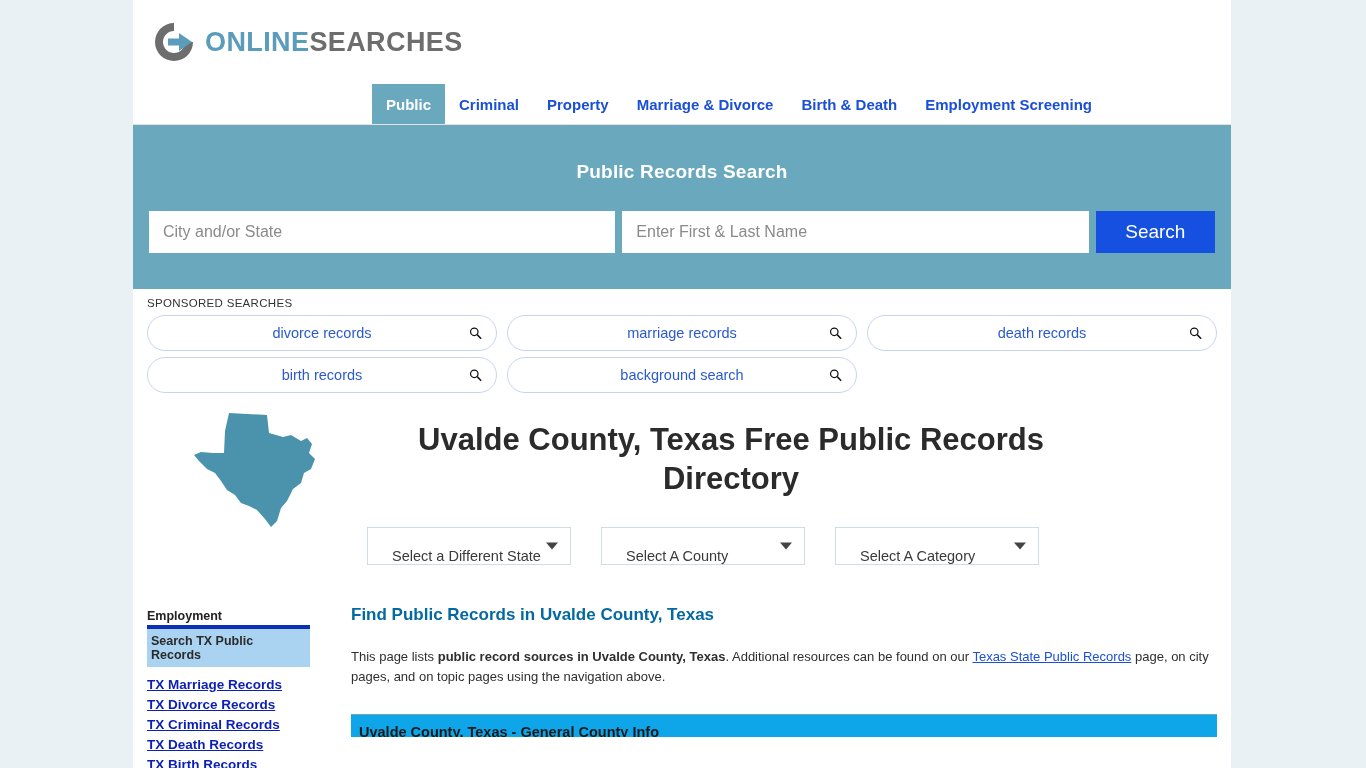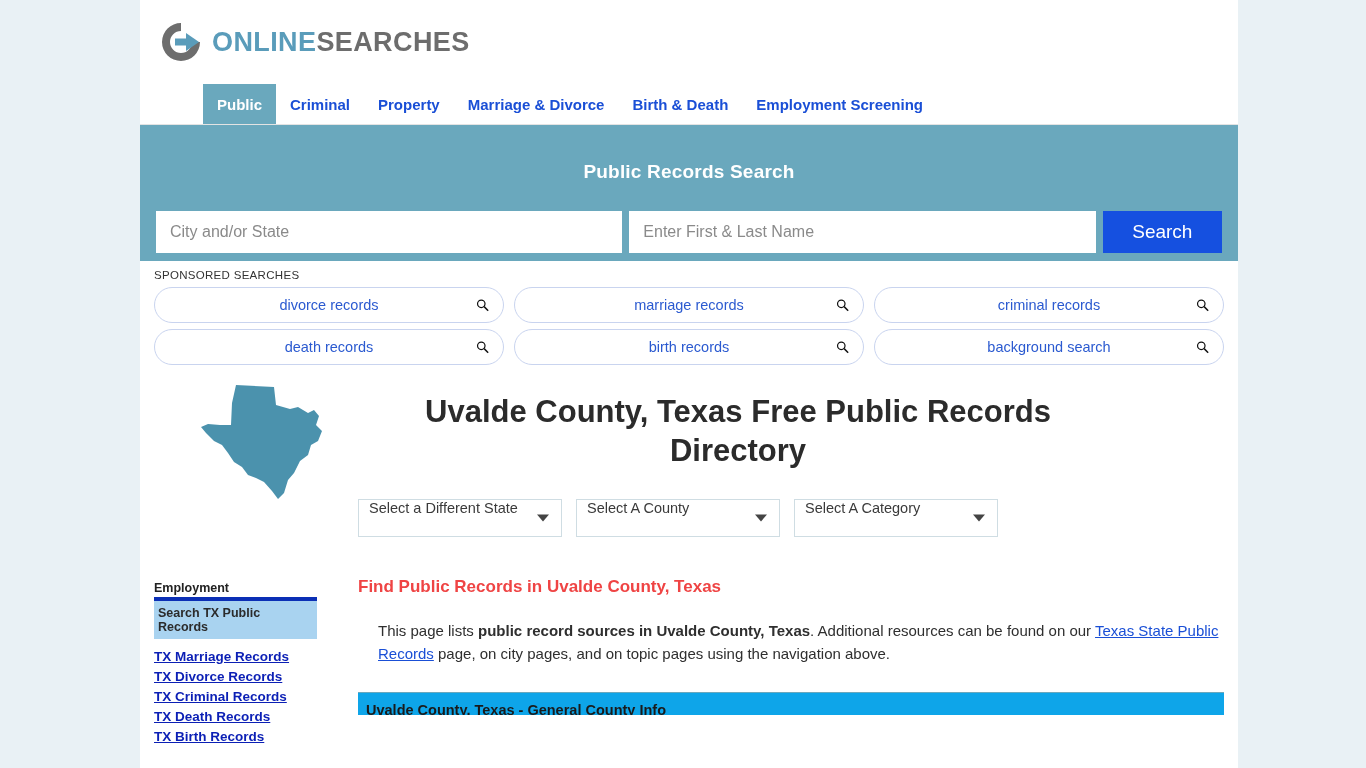--- a/index.html
+++ b/index.html
@@ -6,21 +6,21 @@
   * { box-sizing: border-box; }
   html, body {
     margin: 0; padding: 0;
     width: 1366px; height: 768px;
     overflow: hidden;
     background: #e9f1f5;
     font-family: "Liberation Sans", sans-serif;
   }
   .page {
     position: absolute;
-    left: 140px; top: 0;
+    left: 133px; top: 0;
     width: 1098px;
     height: 768px;
     background: #ffffff;
   }
 
   
   .logo-row {
     height: 84px;
     display: flex;
     align-items: center;
@@ -34,42 +34,43 @@
     white-space: nowrap;
   }
   .logo-online { color: #5a9cba; }
   .logo-searches { color: #6d6d6d; }
 
   
   .nav {
     height: 41px;
     display: flex;
     align-items: stretch;
-    padding-left: 63px;
+    padding-left: 114px;
     border-bottom: 1px solid #e3e3e3;
+    justify-content: center;
   }
   .nav-item {
     display: flex;
     align-items: center;
     padding: 0 14px;
     font-size: 15px;
     font-weight: bold;
     color: #1a4fd6;
     cursor: pointer;
     white-space: nowrap;
   }
   .nav-item.active {
     background: #6aa8bd;
     color: #ffffff;
   }
 
   
   .search-band {
     background: #6aa8bd;
-    height: 136px;
+    height: 164px;
     padding: 0 16px;
     position: relative;
   }
   .search-title {
     text-align: center;
     color: #ffffff;
     font-size: 19px;
     font-weight: bold;
     padding-top: 36px;
     letter-spacing: .2px;
@@ -185,51 +186,51 @@
     max-width: 760px;
     text-align: center;
   }
 
   .select-row { display: flex; gap: 14px; margin-top: 28px; }
   .select-box {
     height: 38px;
     border: 1px solid #cfdde3;
     background: #fff;
     display: flex;
-    align-items: flex-start;
-    padding: 0 10px;
+    align-items: flex-end;
+    padding: 0 24px;
     position: relative;
     cursor: pointer;
+    margin-left: 16px;
   }
   #sel-state { width: 204px; }
   #sel-county { width: 204px; }
   #sel-category { width: 204px; }
   .select-text { font-size: 14.5px; color: #3a3a3a; }
   .caret {
     position: absolute; right: 12px; top: 50%;
     transform: translateY(-50%);
     width: 0; height: 0;
     border-left: 6px solid transparent;
     border-right: 6px solid transparent;
     border-top: 7px solid #444;
   }
 
   .section-head {
     font-size: 17px;
     font-weight: bold;
-    color: #ef4444;
+    color: #0369a1;
     margin-top: 40px;
   }
   .para {
-    font-size: 15px;
+    font-size: 13px;
     color: #2f2f2f;
     line-height: 1.55;
     margin-top: 22px;
     max-width: 860px;
-    margin-left: 20px;
   }
   .para b { font-weight: bold; }
   .para a { color: #1a4fd6; text-decoration: underline; cursor: pointer; }
 
   .tbl-rule { border-top: 1px solid #6aa8bd; margin-top: 27px; }
   .tbl-head {
     background: #0ea5e9;
     padding: 9px 8px 0 8px;
     font-size: 14.5px;
     font-weight: bold;
@@ -277,27 +278,20 @@
     <div class="pill-grid">
       <div class="pill">
         <span class="pill-text">divorce records</span>
         <svg class="pill-icon" viewBox="0 0 16 16">
             <circle cx="6.5" cy="6.5" r="4.6" fill="none" stroke="#111" stroke-width="1.5"></circle>
             <line x1="10" y1="10" x2="15" y2="15" stroke="#111" stroke-width="1.8"></line>
           </svg>
       </div>
       <div class="pill">
         <span class="pill-text">marriage records</span>
-        <svg class="pill-icon" viewBox="0 0 16 16">
-            <circle cx="6.5" cy="6.5" r="4.6" fill="none" stroke="#111" stroke-width="1.5"></circle>
-            <line x1="10" y1="10" x2="15" y2="15" stroke="#111" stroke-width="1.8"></line>
-          </svg>
-      </div>
-      <div class="pill">
-        <span class="pill-text">criminal records</span>
         <svg class="pill-icon" viewBox="0 0 16 16">
             <circle cx="6.5" cy="6.5" r="4.6" fill="none" stroke="#111" stroke-width="1.5"></circle>
             <line x1="10" y1="10" x2="15" y2="15" stroke="#111" stroke-width="1.8"></line>
           </svg>
       </div>
       <div class="pill">
         <span class="pill-text">death records</span>
         <svg class="pill-icon" viewBox="0 0 16 16">
             <circle cx="6.5" cy="6.5" r="4.6" fill="none" stroke="#111" stroke-width="1.5"></circle>
             <line x1="10" y1="10" x2="15" y2="15" stroke="#111" stroke-width="1.8"></line>

